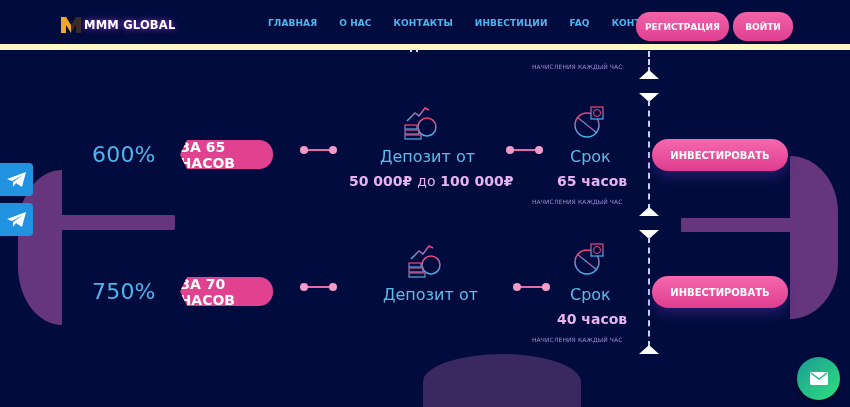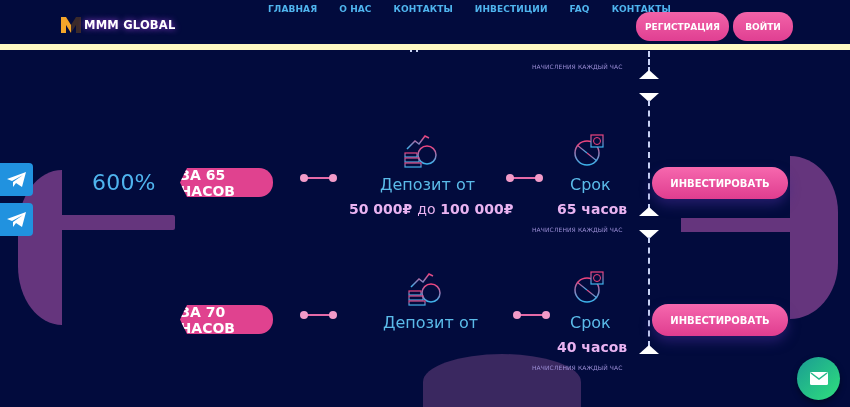--- a/index.html
+++ b/index.html
@@ -14,21 +14,21 @@
     position: absolute; left: 0; top: 0; width: 850px; height: 50px;
     border-bottom: 6px solid #fef9c3;
   }
   .logo { position: absolute; left: 60px; top: 14px; height: 22px; display: flex; align-items: center; }
   .logo svg { width: 22px; height: 22px; }
   .logo-text {
     font-family: "DejaVu Sans", sans-serif; font-weight: bold; font-size: 11.5px;
     color: #fff; margin-left: 2px; letter-spacing: 0.2px;
     text-shadow: 0 0 6px rgba(190,80,255,0.9);
   }
-  .nav { position: absolute; top: 4px; left: 268px; display: flex; }
+  .nav { position: absolute; top: 18px; left: 268px; display: flex; }
   .nav-item {
     font-size: 9px; font-weight: bold; color: #4fb4ee; margin-right: 22px;
     cursor: pointer; white-space: nowrap; letter-spacing: 0.1px;
   }
   .btn-pill {
     position: absolute; height: 29px; border-radius: 14px;
     background: linear-gradient(180deg, #f263a8 0%, #e03f92 100%);
     color: #fff; font-weight: bold; font-size: 9px;
     display: flex; align-items: center; justify-content: center; cursor: pointer;
   }
@@ -38,21 +38,21 @@
   .deco { position: absolute; background: #65357d; }
   .dash-line {
     position: absolute; left: 648px; width: 0; border-left: 2px dashed #c9d3f5;
   }
   .tri-up, .tri-down { position: absolute; width: 0; height: 0; left: 639px; }
   .tri-up { border-left: 10px solid transparent; border-right: 10px solid transparent; border-bottom: 9px solid #ffffff; }
   .tri-down { border-left: 10px solid transparent; border-right: 10px solid transparent; border-top: 9px solid #ffffff; }
 
   .accrual { position: absolute; font-size: 6px; color: #9b8ed6; letter-spacing: 0.1px; white-space: nowrap; }
 
-  .row { position: absolute; left: 0; width: 714px; height: 100px; margin-top: 28px; }
+  .row { position: absolute; left: 0; width: 714px; height: 100px; }
   .percent { position: absolute; left: 92px; font-size: 22px; color: #4fb4ee; font-weight: normal; letter-spacing: 0.2px; }
   .tag {
     position: absolute; left: 180px; width: 93px; height: 29px;
     background: #e0428f; border-radius: 0 14px 14px 0;
     clip-path: polygon(0 50%, 7px 0, 100% 0, 100% 100%, 7px 100%);
     display: flex; align-items: center; justify-content: center;
     font-size: 14px; font-weight: bold; color: #fff;
   }
   .connector { position: absolute; height: 8px; }
   .connector .line { position: absolute; left: 4px; right: 4px; top: 3px; height: 2px; background: #e56aa7; }
@@ -171,20 +171,21 @@
     <rect x="22" y="2" width="12" height="12" fill="#020b3d" stroke="url(#g2)" stroke-width="1.2"></rect>
     <circle cx="28" cy="8" r="3.5" fill="none" stroke="#f0417b" stroke-width="1"></circle>
   </svg>
   <div class="label-big" style="left:570px; top:147px;">Срок</div>
   <div class="hours" style="left:557px; top:173px;text-align:center;">65 часов</div>
   <div class="accrual" style="left:532px; top:198px;">НАЧИСЛЕНИЯ КАЖДЫЙ ЧАС</div>
   <div class="btn-invest" style="top:139px;">ИНВЕСТИРОВАТЬ</div>
 </div>
 
 <div class="row" style="top:0;">
+  <div class="percent" style="top:279px;">750%</div>
   <div class="tag" style="top:277px;">ЗА 70 ЧАСОВ</div>
   <div class="connector" style="left:300px; top:283px; width:37px;">
     <div class="line"></div>
       <div class="dot l"></div>
       <div class="dot r"></div>
   </div>
   <svg class="icon-deposit" viewBox="0 0 40 36" style="left:407px; top:243px;">
     <defs>
         <linearGradient id="g3" x1="0" y1="0" x2="0" y2="1">
           <stop offset="0" stop-color="#f0417b"></stop>

